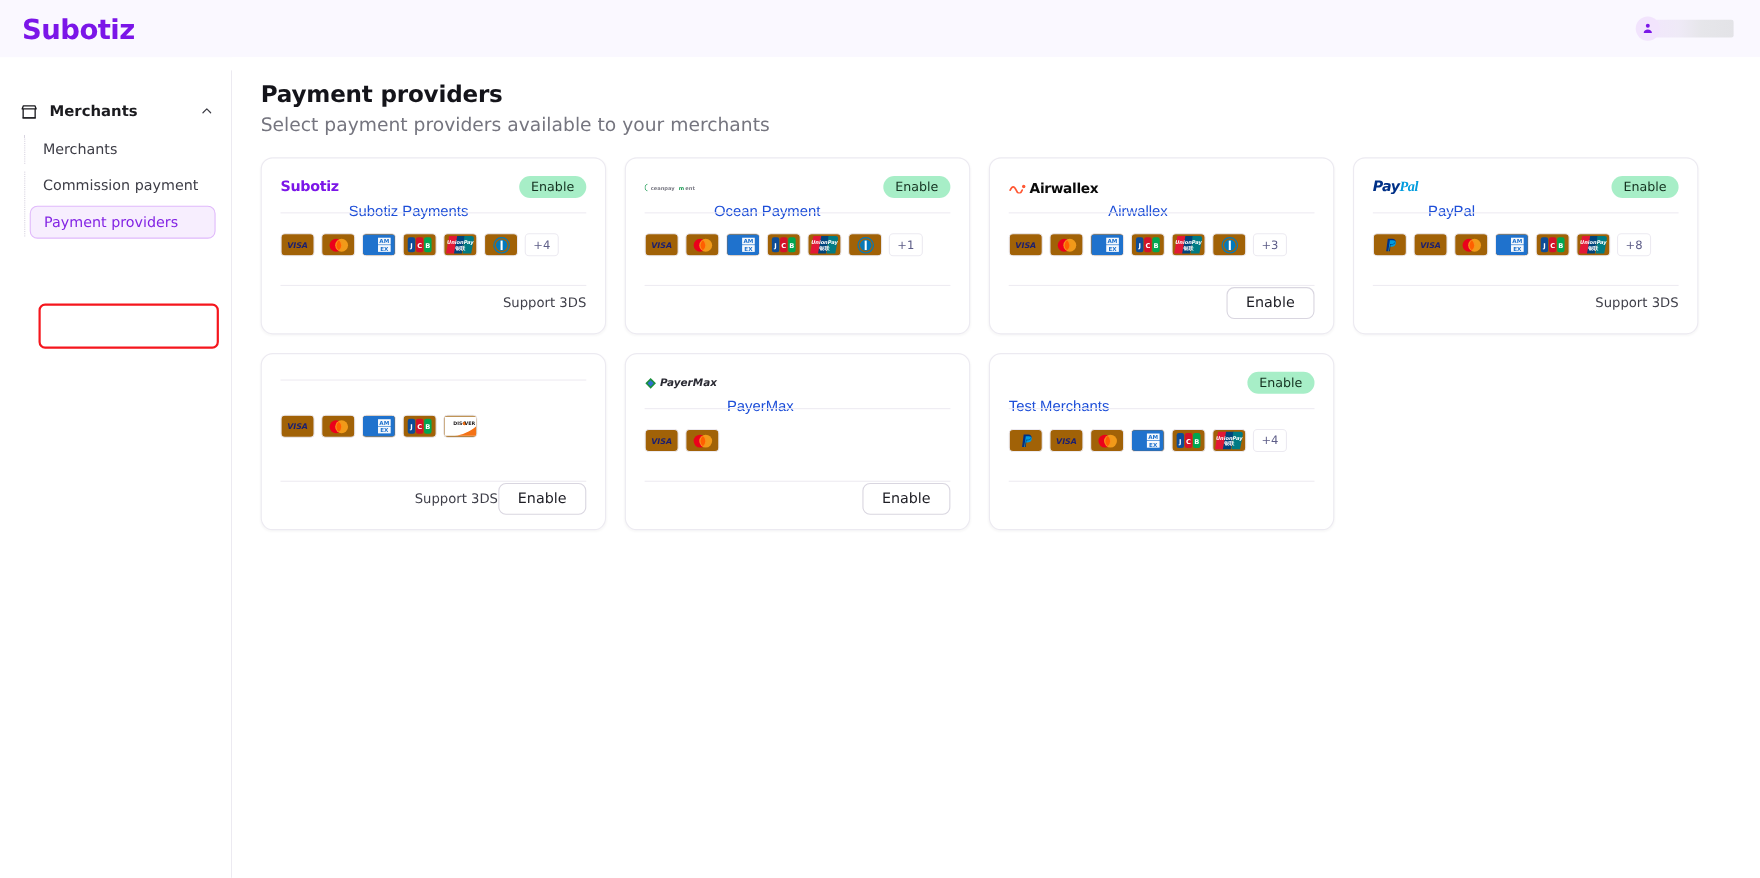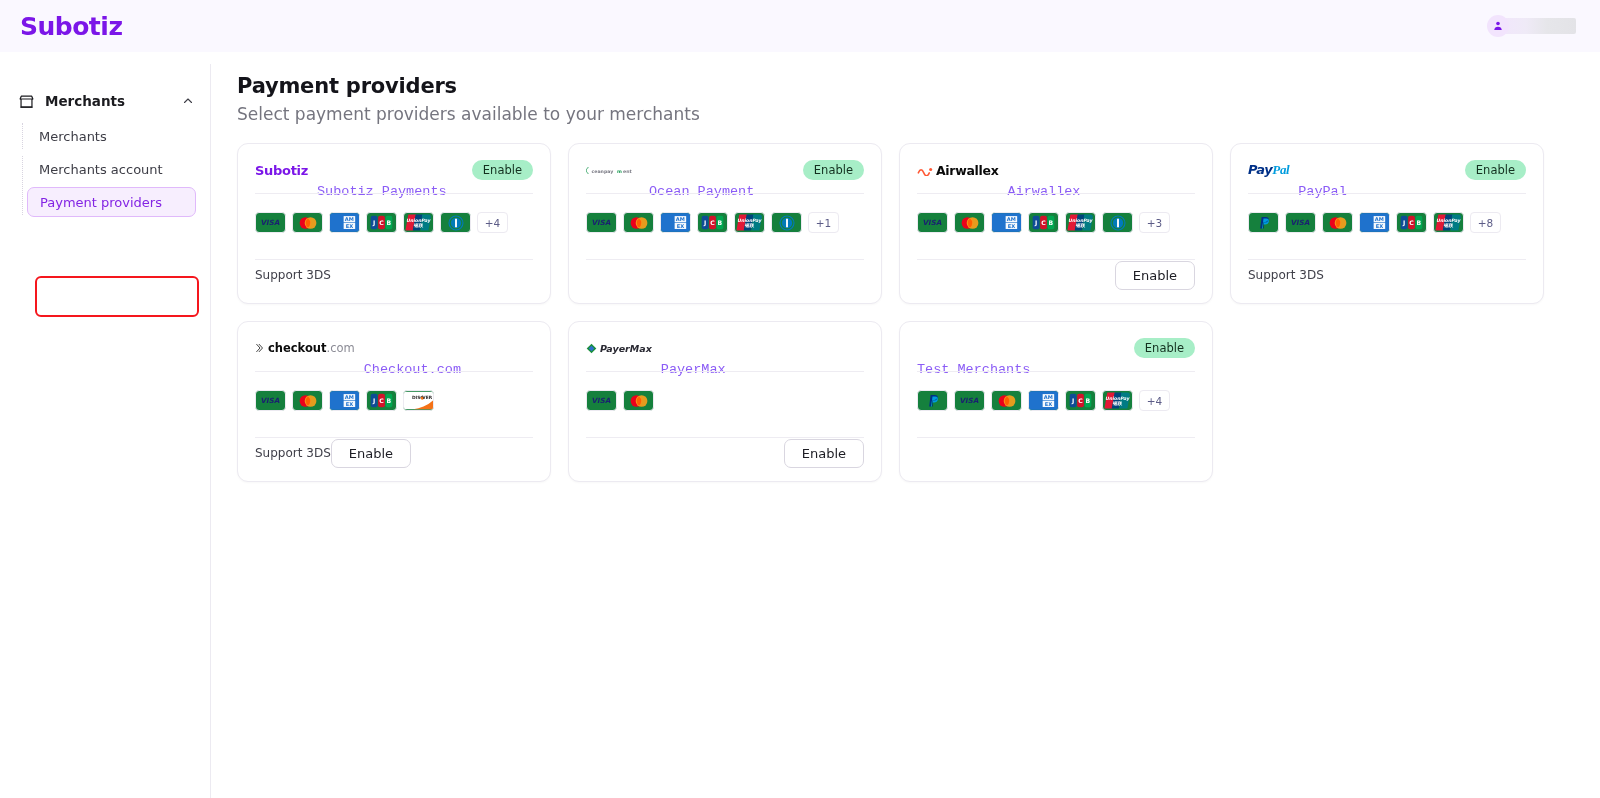--- a/index.html
+++ b/index.html
@@ -112,53 +112,53 @@
     height: 161px;
     display: flex; flex-direction: column;
     box-shadow: 0 1px 2px rgba(18,18,30,0.03);
   }
   .card-head {
     display: flex; align-items: center; height: 26px;
     padding-bottom: 2px;
   }
   .brand-logo { display: flex; align-items: center; margin-right: 9px; flex: 0 0 auto; }
   .card-title {
-    font-size: 13.5px; color: #8b5cf6; flex: 1; white-space: nowrap;
-    font-family: Liberation Mono, monospace;
+    font-size: 13.5px; color: #1d4ed8; flex: 1; white-space: nowrap;
+    font-family: Liberation Sans, sans-serif;
     margin-top: 43px;
   }
   .badge {
     background: #a7eec7; color: #13301f;
     font-size: 11.5px; border-radius: 11px;
     padding: 3px 11px; line-height: 14px;
     font-family: "DejaVu Sans", sans-serif;
   }
   .divider { height: 1px; background: #eeecf2; margin: 9px 0 0 0; }
 
   .cards-row {
     display: flex; align-items: center; gap: 6px;
     padding: 13px 0 12px 0; flex: 1;
   }
   .chip {
     width: 31px; height: 21px; border-radius: 4px;
-    border: 1px solid #eceaf1; background: #15803d;
+    border: 1px solid #eceaf1; background: #a16207;
     display: flex; align-items: center; justify-content: center;
     overflow: hidden; flex: 0 0 auto;
   }
   .chip svg { display: block; }
   .more-chip {
     min-width: 31px; height: 21px; border-radius: 4px;
     border: 1px solid #eceaf1; background: #fff;
     display: flex; align-items: center; justify-content: center;
     font-size: 10.5px; color: #5c5c87; padding: 0 5px; flex: 0 0 auto;
     font-family: "DejaVu Sans", sans-serif;
   }
 
   .card-foot {
-    display: flex; align-items: center; justify-content: flex-start;
+    display: flex; align-items: center; justify-content: flex-end;
     min-height: 30px;
   }
   .support {
     font-size: 12px; color: #3f3f49;
     font-family: "DejaVu Sans", sans-serif;
   }
   .btn-enable {
     border: 1px solid #d9d6e0; background: #fff; border-radius: 7px;
     font-size: 13px; color: #1d1d24; padding: 6px 17px; cursor: pointer;
     font-family: "DejaVu Sans", sans-serif;
@@ -203,21 +203,21 @@
       <div class="sub-wrap">
         <div class="sub-item">
           <span>Merchants</span>
         </div>
       </div>
     </div>
 
     <div class="nav-group">
       <div class="sub-wrap">
         <div class="sub-item">
-          <span>Merchants account</span>
+          <span>Commission payment</span>
         </div>
         <div class="sub-item active">
           <span>Payment providers</span>
         </div>
       </div>
     </div>
 
     <div class="annot"></div>
   </div>
 
@@ -494,32 +494,20 @@
             </span>
             <span class="more-chip">+8</span>
           </div>
     <div class="divider"></div>
     <div class="card-foot">
     <span class="support">Support 3DS</span>
 
   </div>
   </div>
         <div class="card">
-    <div class="card-head">
-      <span class="brand-logo">
-              <span style="display:inline-flex;align-items:center;gap:3px;">
-        <svg viewBox="0 0 14 14" width="10" height="10">
-          <path d="M2 1.5 7 7l-5 5.5M5.5 1.5 10.5 7l-5 5.5" fill="none" stroke="#111" stroke-width="1.1"></path>
-                </svg>
-        <span style="font-family:'DejaVu Sans',sans-serif;font-size:11.5px;font-weight:700;color:#0b0b0b;">checkout<span style="font-weight:400;color:#8b8b95;">.com</span></span>
-              </span>
-            </span>
-      <span class="card-title">Checkout.com</span>
-
-    </div>
     <div class="divider"></div>
     <div class="cards-row">
             <span class="chip">
               <svg viewBox="0 0 40 14" width="25" height="9">
         <text x="20" y="11.5" text-anchor="middle" font-family="DejaVu Sans, sans-serif" font-size="11.5" font-weight="700" font-style="italic" fill="#1a1f71">VISA</text>
               </svg>
             </span>
             <span class="chip">
               <svg viewBox="0 0 34 22" width="22" height="14">
         <circle cx="13" cy="11" r="9.2" fill="#eb001b"></circle>

